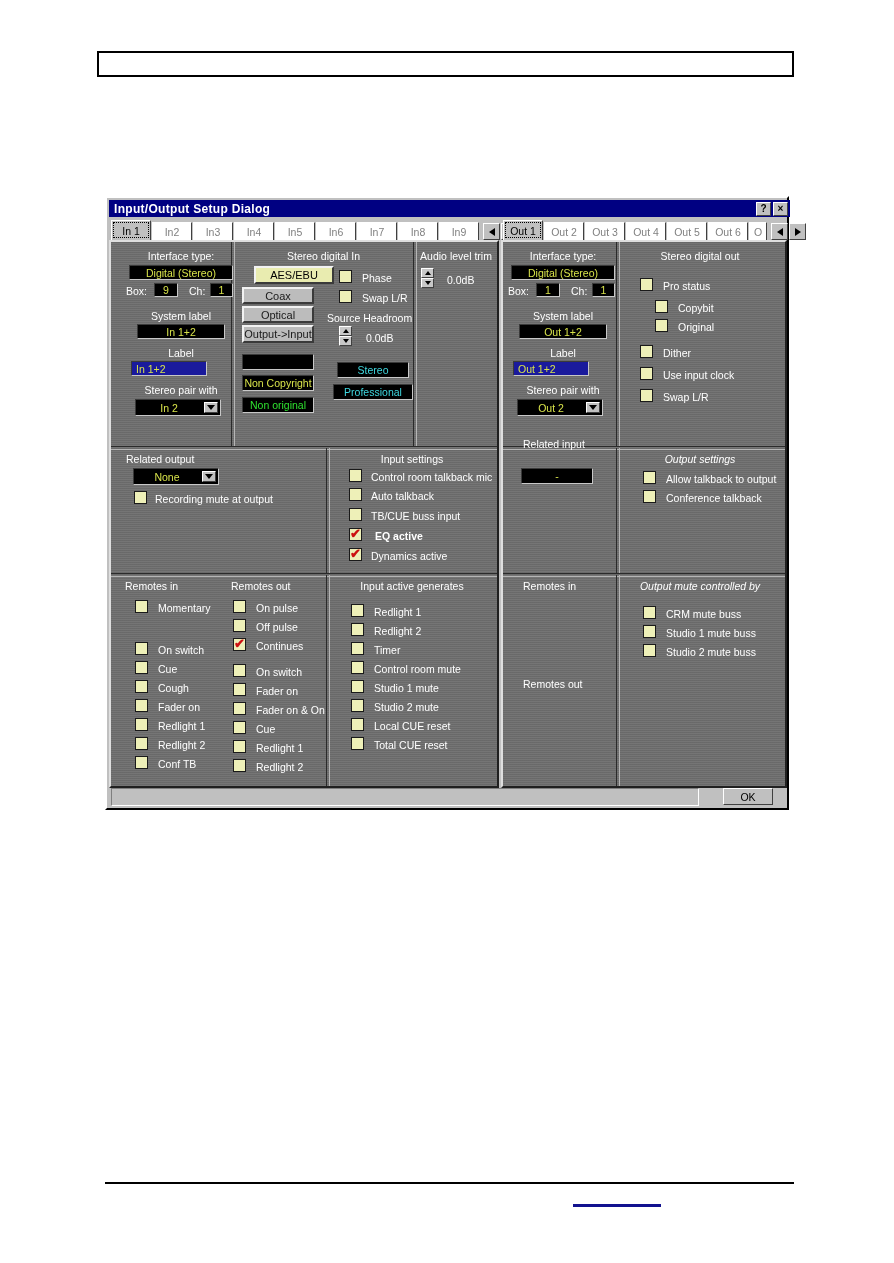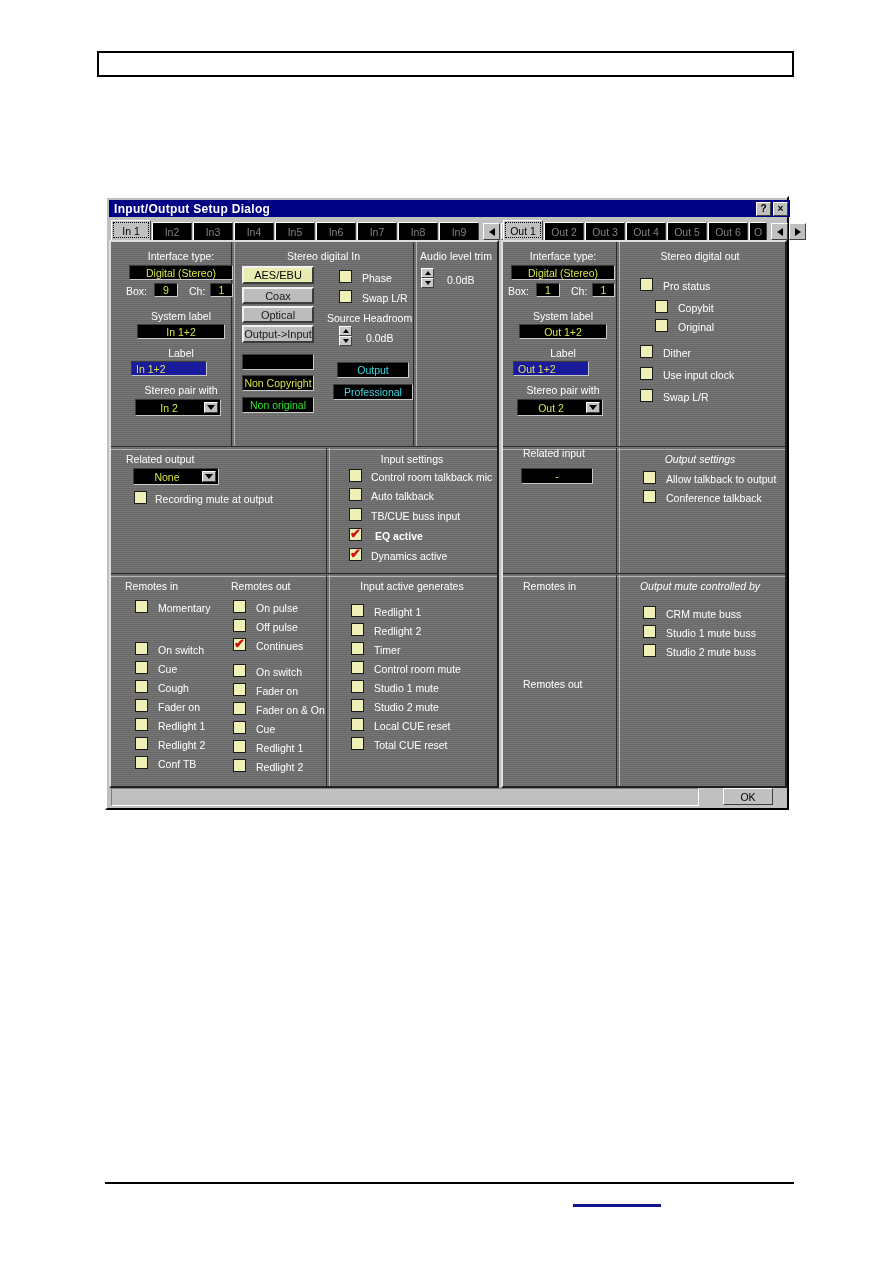--- a/index.html
+++ b/index.html
@@ -126,21 +126,21 @@
     display: flex;
     align-items: flex-end;
     padding-left: 2px;
     box-sizing: border-box;
   }
   .tab {
     height: 18px;
     min-width: 40px;
     padding: 0 7px;
     margin-right: 1px;
-    background: #000000;
+    background: #ffffff;
     border-top: 1.5px solid #ffffff;
     border-left: 1.5px solid #ffffff;
     border-right: 1.5px solid #404040;
     font-size: 10.5px;
     color: #808080;
     display: flex;
     align-items: center;
     justify-content: center;
     box-sizing: border-box;
     white-space: nowrap;
@@ -433,21 +433,21 @@
         <div class="sect-title" style="left:15px; top:142px; width:110px; text-align:center;">Stereo pair with</div>
         <div class="combo" style="left:24px; top:157px; width:86px; height:17px;">
           <span class="cval">In 2</span>
           <span class="carrow">
               <i class="tri tri-d"></i>
             </span>
         </div>
 
         <div class="sect-title" style="left:125px; top:8px; width:175px; text-align:center;">Stereo digital In</div>
 
-        <div class="pushbtn sel" style="left:131px; top:24px; width:72px; height:18px;">AES/EBU</div>
+        <div class="pushbtn sel" style="left:143px; top:24px; width:80px; height:18px;">AES/EBU</div>
         <div class="pushbtn" style="left:131px; top:45px; width:72px; height:17px;">Coax</div>
         <div class="pushbtn" style="left:131px; top:64px; width:72px; height:17px;">Optical</div>
         <div class="pushbtn" style="left:131px; top:83px; width:72px; height:18px;">Output-&gt;Input</div>
 
         <div class="led empty" style="left:131px; top:112px; width:72px; height:16px;"></div>
         <div class="led" style="left:131px; top:133px; width:72px; height:16px;">Non Copyright</div>
         <div class="led green" style="left:131px; top:155px; width:72px; height:16px;">Non original</div>
 
         <div class="cb" style="left:228px; top:28px;"></div>
         <div class="lbl" style="left:251px; top:30px;">Phase</div>
@@ -458,21 +458,21 @@
         <div class="spinner" style="left:228px; top:84px;">
           <div>
               <i class="tri-u-s"></i>
             </div>
           <div>
               <i class="tri-d-s"></i>
             </div>
         </div>
         <div class="lbl" style="left:255px; top:90px;">0.0dB</div>
 
-        <div class="led cyan" style="left:226px; top:120px; width:72px; height:16px;">Output</div>
+        <div class="led cyan" style="left:226px; top:120px; width:72px; height:16px;">Stereo</div>
         <div class="led cyan" style="left:222px; top:142px; width:80px; height:16px;">Professional</div>
 
         <div class="sect-title" style="left:305px; top:8px; width:80px; text-align:center;">Audio level trim</div>
         <div class="spinner" style="left:310px; top:26px;">
           <div>
               <i class="tri-u-s"></i>
             </div>
           <div>
               <i class="tri-d-s"></i>
             </div>
@@ -624,21 +624,21 @@
         <div class="lbl" style="left:175px; top:60px;">Copybit</div>
         <div class="cb" style="left:152px; top:77px;"></div>
         <div class="lbl" style="left:175px; top:79px;">Original</div>
         <div class="cb" style="left:137px; top:103px;"></div>
         <div class="lbl" style="left:160px; top:105px;">Dither</div>
         <div class="cb" style="left:137px; top:125px;"></div>
         <div class="lbl" style="left:160px; top:127px;">Use input clock</div>
         <div class="cb" style="left:137px; top:147px;"></div>
         <div class="lbl" style="left:160px; top:149px;">Swap L/R</div>
 
-        <div class="sect-title" style="left:20px; top:196px;margin-top:9px;">Related input</div>
+        <div class="sect-title" style="left:20px; top:196px;">Related input</div>
         <div class="led" style="left:18px; top:226px; width:72px; height:16px;">-</div>
 
         <div class="sect-title" style="left:118px; top:211px; width:158px; text-align:center;font-style:italic;">Output settings</div>
         <div class="cb" style="left:140px; top:229px;"></div>
         <div class="lbl" style="left:163px; top:231px;">Allow talkback to output</div>
         <div class="cb" style="left:140px; top:248px;"></div>
         <div class="lbl" style="left:163px; top:250px;">Conference talkback</div>
 
         <div class="sect-title" style="left:20px; top:338px;">Remotes in</div>
         <div class="sect-title" style="left:20px; top:436px;">Remotes out</div>

